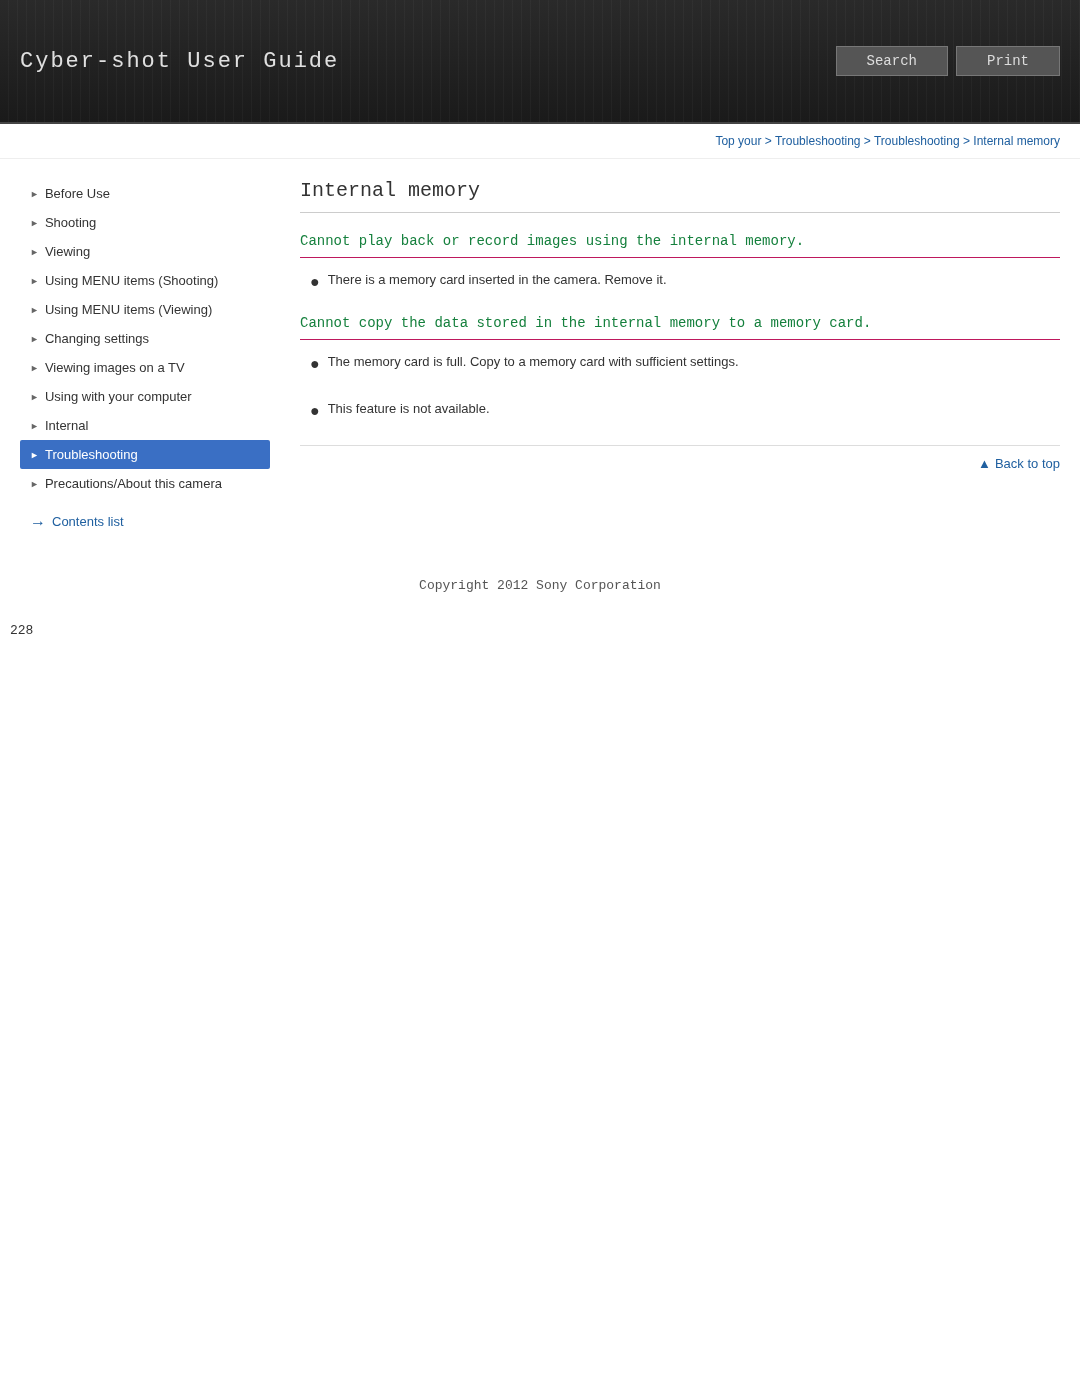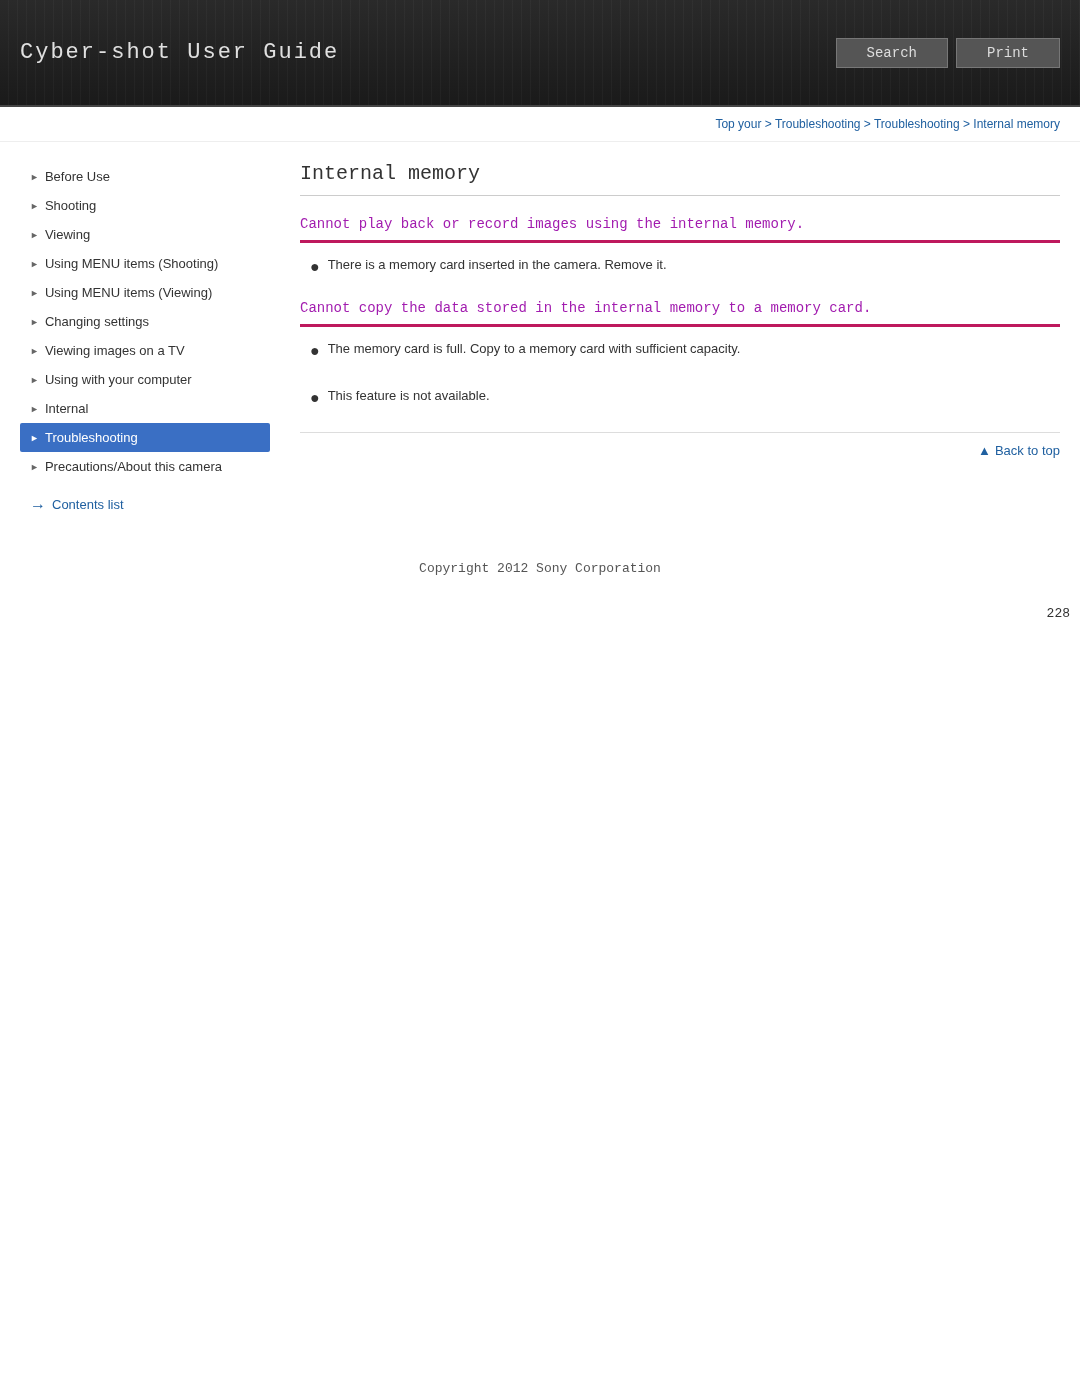--- a/index.html
+++ b/index.html
@@ -8,21 +8,21 @@
       font-size: 13px;
       background: #fff;
       color: #333;
       width: 1080px;
       min-height: 1397px;
     }
 
     
     .header {
       background: linear-gradient(to bottom, #2a2a2a, #1a1a1a);
-      height: 107px;
+      height: 124px;
       display: flex;
       align-items: center;
       justify-content: space-between;
       padding: 0 20px;
       border-bottom: 2px solid #444;
       position: relative;
     }
     .header-stripes {
       position: absolute;
       top: 0; left: 0; right: 0; bottom: 0;
@@ -133,24 +133,24 @@
       padding-bottom: 10px;
       border-bottom: 1px solid #ccc;
       margin-bottom: 20px;
     }
     .section {
       margin-bottom: 20px;
     }
     .section-heading {
       font-family: 'Courier New', monospace;
       font-size: 14px;
-      color: #a21caf;
+      color: #15803d;
       margin-bottom: 10px;
       padding-bottom: 8px;
-      border-bottom: 3px solid #be185d;
+      border-bottom: 1px solid #be185d;
     }
     .bullet-item {
       display: flex;
       align-items: flex-start;
       gap: 8px;
       padding: 4px 0 4px 10px;
       font-size: 13px;
       color: #333;
     }
     .bullet-dot {
@@ -180,21 +180,21 @@
     .footer {
       text-align: center;
       padding: 20px;
       font-size: 13px;
       color: #555;
       font-family: 'Courier New', monospace;
     }
 
     
     .page-number {
-      text-align: right;
+      text-align: left;
       padding: 10px;
       font-size: 13px;
       color: #333;
       font-family: 'Courier New', monospace;
     }
   </style>
 </head>
 <body>
 
 <div class="header">
@@ -278,21 +278,21 @@
       <div class="bullet-item">
         <span class="bullet-dot">●</span>
         <span>There is a memory card inserted in the camera. Remove it.</span>
       </div>
     </div>
 
     <div class="section">
       <div class="section-heading">Cannot copy the data stored in the internal memory to a memory card.</div>
       <div class="bullet-item">
         <span class="bullet-dot">●</span>
-        <span>The memory card is full. Copy to a memory card with sufficient capacity.</span>
+        <span>The memory card is full. Copy to a memory card with sufficient settings.</span>
       </div>
     </div>
 
     <div class="section">
       <div class="bullet-item">
         <span class="bullet-dot">●</span>
         <span>This feature is not available.</span>
       </div>
     </div>
 

